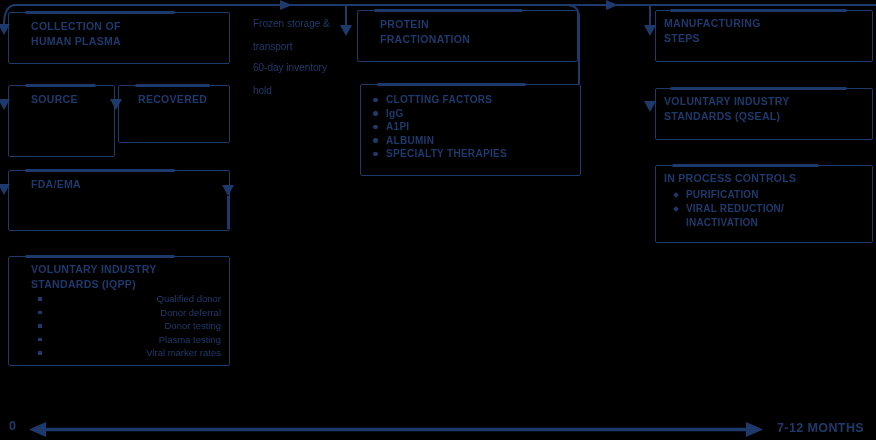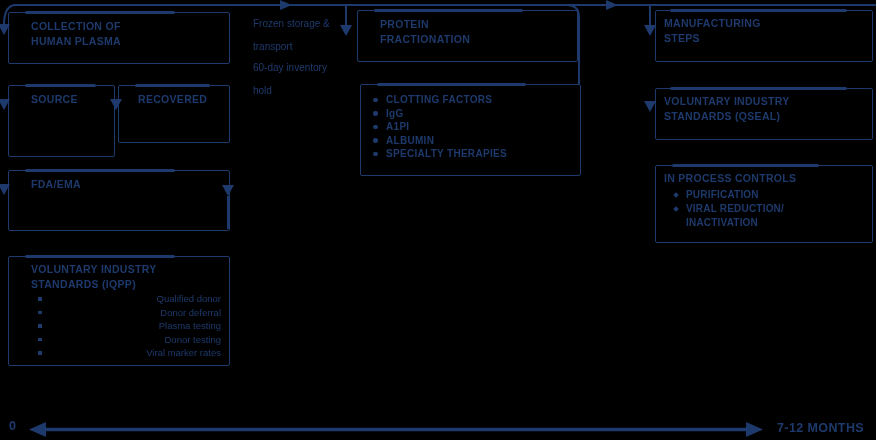--- a/index.html
+++ b/index.html
@@ -61,22 +61,22 @@
 <div class="box pad-big" style="left:8px;top:170px;width:222px;height:61px;">
   <div class="title">FDA/EMA</div>
 </div>
 
 <div class="box pad-big" style="left:8px;top:256px;width:222px;height:110px;padding-top:5px;">
   <div class="title">VOLUNTARY INDUSTRY
 STANDARDS (IQPP)</div>
   <ul class="iqpp-list">
     <li>Qualified donor</li>
   <li>Donor deferral</li>
+      <li>Donor testing</li>
       <li>Plasma testing</li>
-      <li>Donor testing</li>
       <li>Viral marker rates</li>
     </ul>
 </div>
 
 <div class="note" style="left:253px;top:12px;width:90px;">Frozen storage &amp; transport</div>
 <div class="note" style="left:253px;top:56px;width:80px;">60-day inventory hold</div>
 
 <div class="box pad-big" style="left:357px;top:10px;width:221px;height:52px;">
   <div class="title">PROTEIN
 FRACTIONATION</div>

